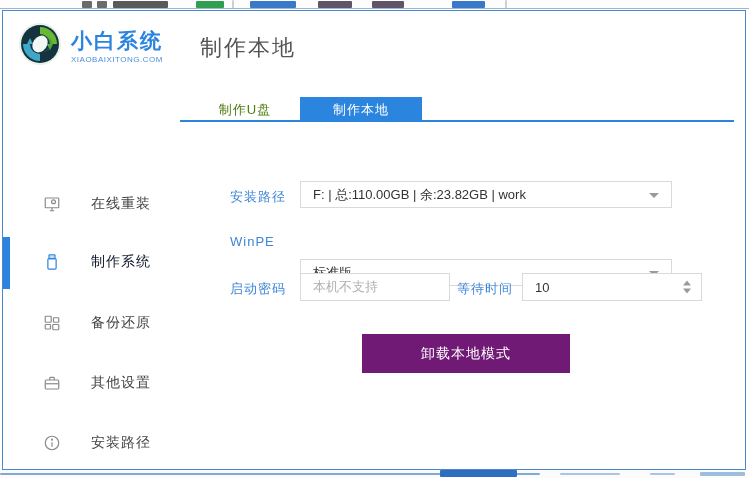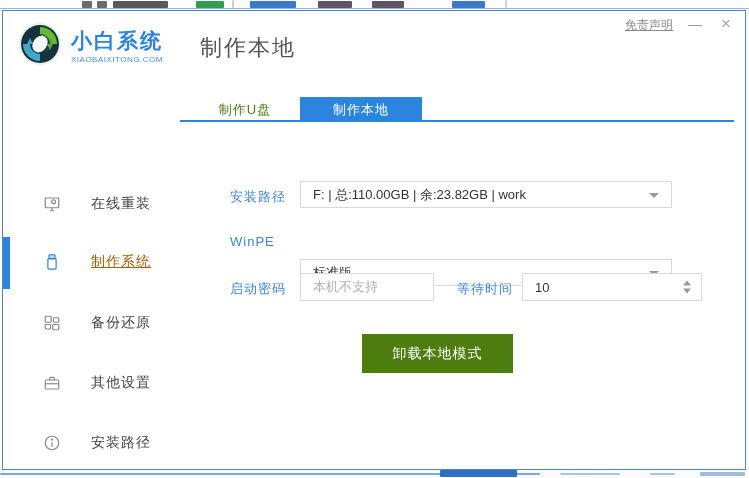--- a/index.html
+++ b/index.html
@@ -34,21 +34,21 @@
   .brand-text { margin-left:8px; }
   .brand-name { color:#2b84dd; font-size:21px; font-weight:bold; letter-spacing:2px; line-height:24px; }
   .brand-domain { color:#4a90dd; font-size:8px; letter-spacing:0.5px; margin-top:2px; }
   .page-title { position:absolute; left:197px; top:22px; font-size:22px; color:#555; letter-spacing:2px; }
 
   
   .sidebar { position:absolute; left:0; top:80px; width:175px; height:370px; background:#fff; }
   .side-item { position:absolute; left:0; width:175px; height:24px; display:flex; align-items:center; cursor:pointer; }
   .side-icon { width:18px; height:18px; margin-left:40px; color:#8a8a8a; flex:0 0 18px; }
   .side-label { margin-left:30px; font-size:14px; color:#444; letter-spacing:1px; }
-  .side-item.active .side-label { color:#a16207;text-decoration:underline; }
+  .side-item.active .side-label { color:#0f172a; }
   .side-item.active .side-icon { color:#2b84dd; }
   .active-bar { position:absolute; left:0; top:146px; width:7px; height:52px; background:#2b84dd; }
 
   
   .tabs { position:absolute; left:177px; top:86px; width:554px; height:25px; }
   .tab-underline { position:absolute; left:0; top:23px; width:554px; height:2px; background:#2b84dd; }
   .tab { position:absolute; top:0; height:25px; display:flex; align-items:center; justify-content:center; cursor:pointer; font-size:13px; letter-spacing:1px; }
   .tab-usb { left:10px; width:110px; color:#4d7c0f; }
   .tab-local { left:120px; width:122px; background:#2b84dd; color:#fff; }
 
@@ -59,22 +59,22 @@
     font-size:13px; color:#333; display:flex; align-items:center; padding:0 12px;
   }
   .caret-down { position:absolute; right:12px; top:50%; margin-top:-2px; width:0; height:0;
     border-left:5px solid transparent; border-right:5px solid transparent; border-top:5px solid #9a9a9a; }
   .placeholder { color:#b0b0b0; }
   .spin { position:absolute; right:10px; top:50%; transform:translateY(-50%); display:flex; flex-direction:column; gap:3px; }
   .spin-up { width:0; height:0; border-left:4px solid transparent; border-right:4px solid transparent; border-bottom:5px solid #9a9a9a; cursor:pointer; }
   .spin-down { width:0; height:0; border-left:4px solid transparent; border-right:4px solid transparent; border-top:5px solid #9a9a9a; cursor:pointer; }
 
   .primary-btn {
-    position:absolute; left:359px; top:323px; width:151px; height:39px;
-    background:#4d7c0f; color:#fff; border:none; font-size:14px; letter-spacing:1px;
+    position:absolute; left:359px; top:323px; width:208px; height:39px;
+    background:#701a75; color:#fff; border:none; font-size:14px; letter-spacing:1px;
     cursor:pointer; font-family:inherit;
   }
 </style>
 </head>
 <body>
 
 <div class="bg-top">
   <div class="bg-frag" style="left:82px;top:1px;width:10px;height:7px;background:#6b6b6b;"></div>
   <div class="bg-frag" style="left:97px;top:1px;width:10px;height:7px;background:#6b6b6b;"></div>
   <div class="bg-frag" style="left:113px;top:1px;width:55px;height:7px;background:#5a5a5a;"></div>
@@ -91,25 +91,20 @@
 <div class="bg-bottom">
   <div class="bg-frag" style="left:0;top:3px;width:540px;height:2px;background:#7fa9d9;"></div>
   <div class="bg-frag" style="left:440px;top:0;width:77px;height:7px;background:#2e6fc0;"></div>
   <div class="bg-frag" style="left:560px;top:3px;width:60px;height:2px;background:#a9c4e4;"></div>
   <div class="bg-frag" style="left:650px;top:3px;width:25px;height:2px;background:#a9c4e4;"></div>
   <div class="bg-frag" style="left:700px;top:2px;width:45px;height:4px;background:#9fbede;"></div>
 </div>
 
 <div class="win">
 
-  <div class="winctrl">
-    <span class="disclaimer">免责声明</span>
-    <span class="btn-min">—</span>
-    <span class="btn-close">×</span>
-  </div>
 
   <div class="brand">
     <span>
       <svg width="46" height="46" viewBox="0 0 46 46">
         <circle cx="23" cy="23" r="21" fill="#e8f2e9"></circle>
         <circle cx="23" cy="23" r="19" fill="#15333f"></circle>
         <path d="M23 6 a17 17 0 0 1 17 17 l-7 0 a10 10 0 0 0 -10 -10 z" fill="#67b832"></path>
         <path d="M23 40 a17 17 0 0 1 -17 -17 l7 0 a10 10 0 0 0 10 10 z" fill="#3fa7c9"></path>
         <path d="M30 23 l6 0 -3 6 z" fill="#67b832"></path>
         <path d="M16 23 l-6 0 3 -6 z" fill="#3fa7c9"></path>
@@ -196,21 +191,21 @@
     <span class="caret-down"></span>
   </div>
 
   <div class="form-label" style="left:227px;top:223px;">WinPE</div>
   <div class="field" style="left:297px;top:216px;width:372px;height:27px;margin-top:32px;">
     <span>标准版</span>
     <span class="caret-down"></span>
   </div>
 
   <div class="form-label" style="left:227px;top:269px;">启动密码</div>
-  <div class="field" style="left:297px;top:262px;width:134px;height:28px;">
+  <div class="field" style="left:297px;top:262px;width:150px;height:28px;">
     <span class="placeholder">本机不支持</span>
   </div>
 
   <div class="form-label" style="left:454px;top:269px;">等待时间</div>
   <div class="field" style="left:519px;top:262px;width:180px;height:28px;">
     <span>10</span>
     <span class="spin">
       <span class="spin-up"></span>
       <span class="spin-down"></span>
     </span>

